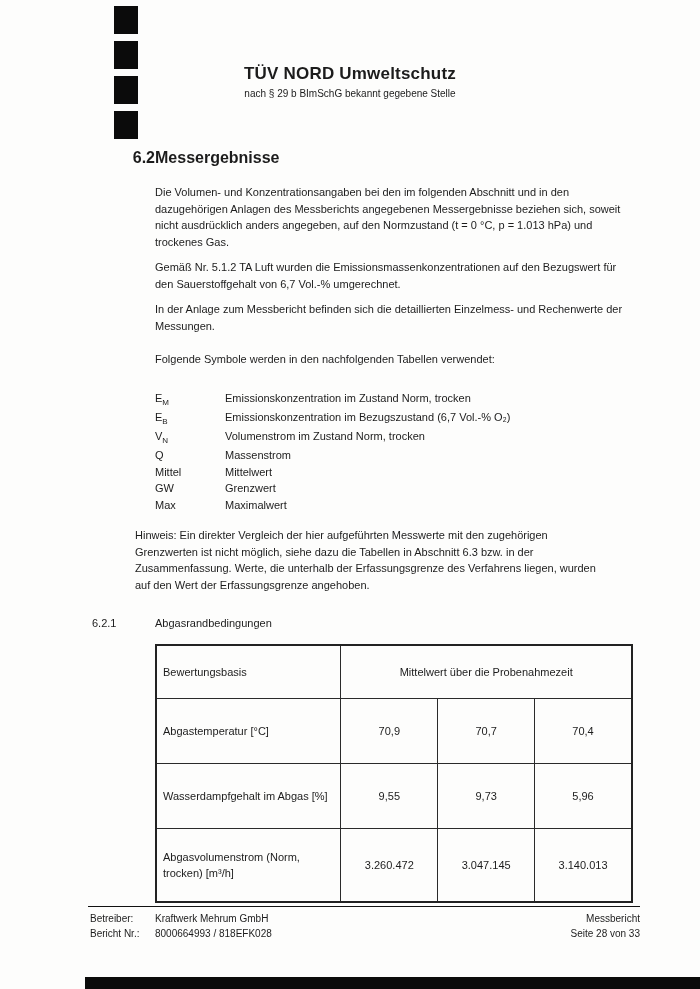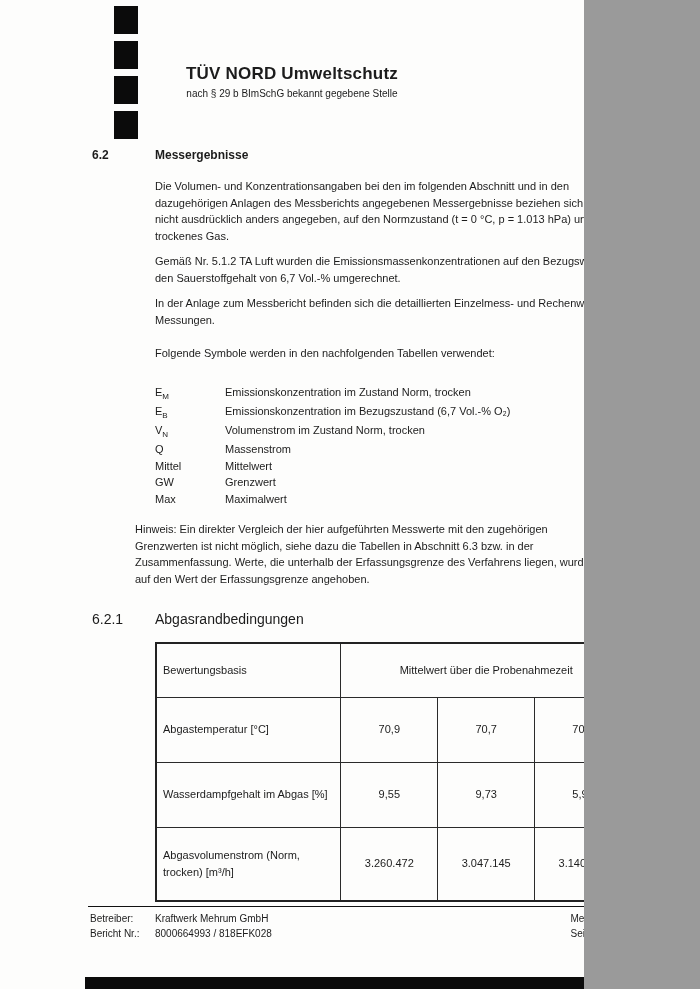--- a/index.html
+++ b/index.html
@@ -1,46 +1,46 @@
 <!DOCTYPE html>
 <html><head>
 <meta charset="utf-8">
 <style>
   html,body{margin:0;padding:0;background:#9a9a9a;}
   .page{
     position:relative;
-    width:584px;height:989px;
+    width:700px;height:989px;
     background:#fdfdfc;
     overflow:hidden;
     color:#1c1c1c;
     font-family:"Liberation Sans", sans-serif;
   }
   .artifact{position:absolute;background:#0b0b0b;}
 
   
   .doc-header{position:absolute;top:64px;left:0;right:0;text-align:center;}
   .doc-title{font-size:17px;font-weight:bold;letter-spacing:.2px;}
   .doc-subtitle{font-size:10px;margin-top:4px;}
 
   
   .content{position:absolute;left:92px;top:146px;width:545px;font-size:11px;line-height:1.5;}
-  .section-head{display:flex;font-weight:bold;font-size:12px;margin-bottom:14px;}
+  .section-head{display:flex;font-weight:bold;font-size:16px;margin-bottom:14px;text-align:right;}
   .sec-num{flex:0 0 63px;}
   .body-col{margin-left:63px;width:472px;}
   .body-col p{margin:0 0 9px 0;}
   .body-col p.space-top{margin-top:17px;}
 
   .sym-list{margin-left:63px;margin-top:22px;}
   .sym-row{display:flex;line-height:1.5;}
   .sym-term{flex:0 0 70px;}
   sub{font-size:8px;}
 
   .hinweis{margin-left:43px;width:472px;margin-top:14px;}
 
-  .subsection-head{display:flex;font-size:14px;margin-top:22px;}
+  .subsection-head{display:flex;font-size:11px;margin-top:22px;}
 
   table.abgas{
     border-collapse:collapse;
     margin:12px 0 0 63px;
     width:478px;
     font-size:11px;
     border:2px solid #222;
   }
   table.abgas td{
     border:1px solid #2a2a2a;
@@ -51,21 +51,21 @@
   td.val{text-align:center;width:94px;}
   td.th-span{text-align:center;}
   tr.r-mid td{height:28px;}
   tr.r-tall td{height:36px;}
 
   
   .footer-rule{position:absolute;left:88px;top:906px;width:552px;border-top:1.5px solid #111;}
   .footer{position:absolute;left:90px;top:912px;width:550px;font-size:10px;line-height:1.45;display:flex;justify-content:space-between;}
   .f-left{display:flex;justify-content:center;}
   .f-labels{width:65px;}
-  .f-right{}
+  .f-right{text-align:right;}
 </style>
 </head>
 <body>
 
 <div class="page">
 
   <div class="artifact" style="left:114px;top:6px;width:24px;height:28px;"></div>
   <div class="artifact" style="left:114px;top:41px;width:24px;height:28px;"></div>
   <div class="artifact" style="left:114px;top:76px;width:24px;height:28px;"></div>
   <div class="artifact" style="left:114px;top:111px;width:24px;height:28px;"></div>

